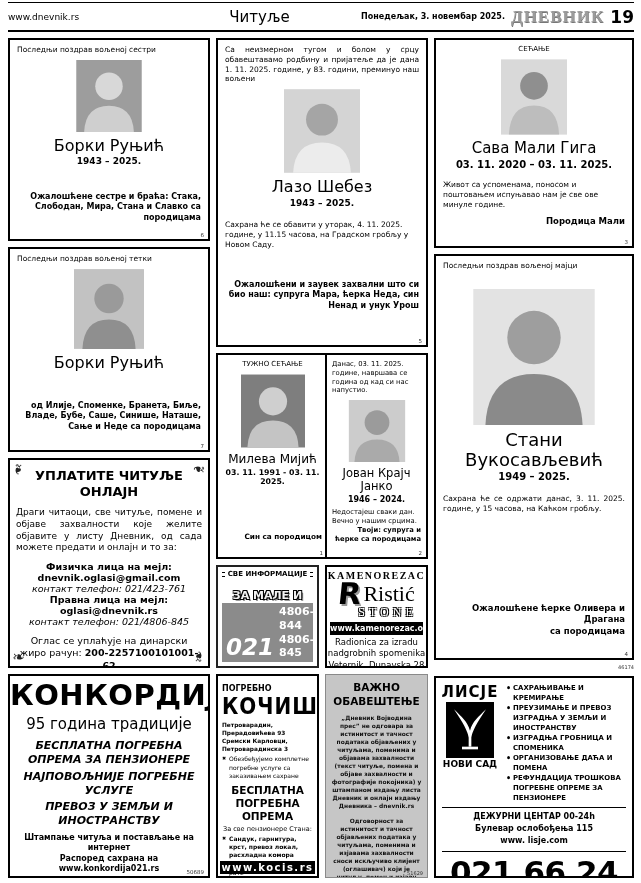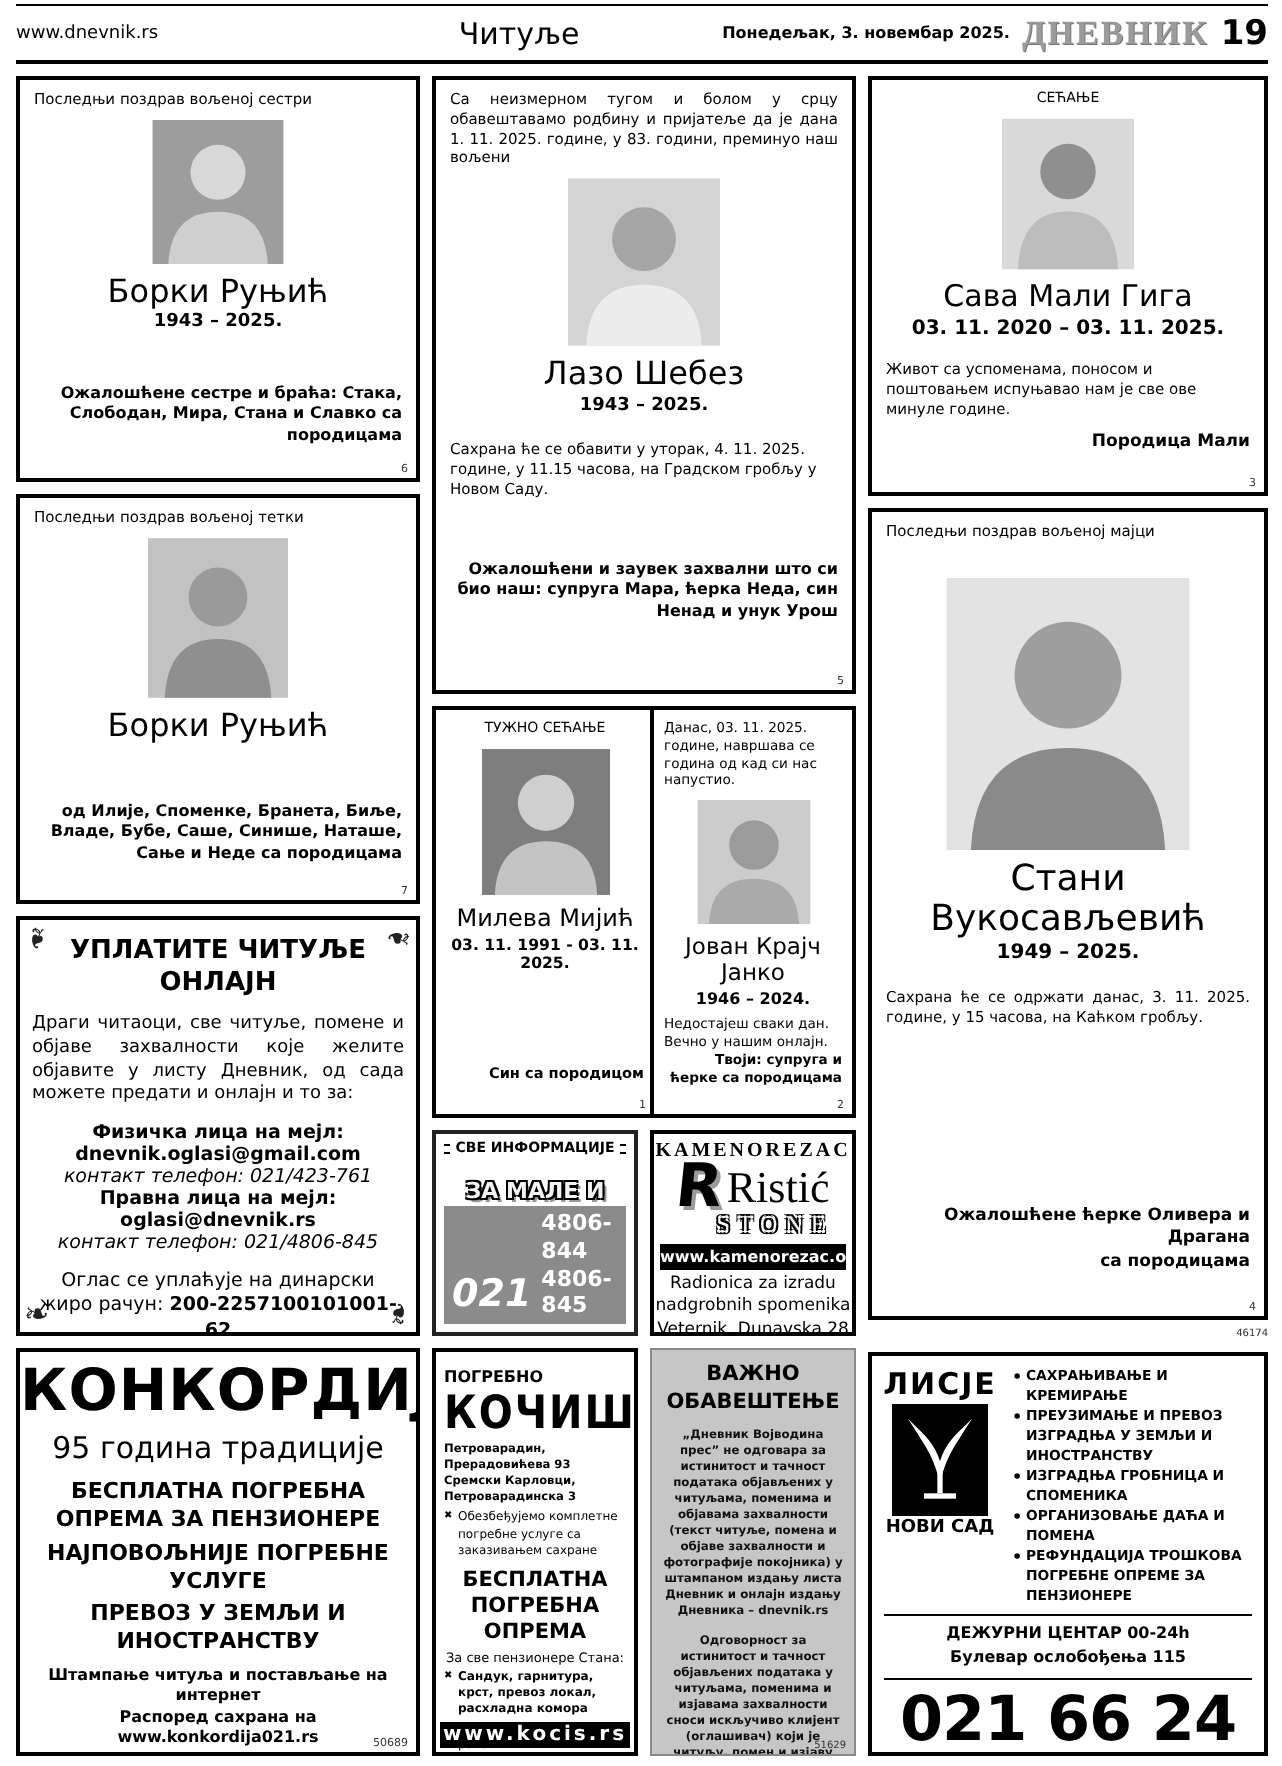--- a/index.html
+++ b/index.html
@@ -34,29 +34,29 @@
   .orn::before{content:"❧";}
   .onl-title{font-size:13px;font-weight:bold;text-align:center;line-height:1.2;margin-top:8px;}
   .onl-p{font-size:9px;text-align:justify;line-height:1.3;margin:8px 6px 0;}
   .onl-lbl{font-size:9.5px;font-weight:bold;text-align:center;}
   .onl-mail{font-size:9.5px;font-weight:bold;text-align:center;}
   .onl-tel{font-size:9.5px;font-style:italic;text-align:center;}
   .onl-acc{font-size:9.5px;text-align:center;line-height:1.3;margin:0 6px;}
   
   .kon-name{font-size:29px;font-weight:bold;text-align:center;letter-spacing:0.5px;margin-top:2px;}
   .kon-tag{font-size:15px;text-align:center;margin-top:3px;}
-  .kon-l1{font-size:11px;font-weight:bold;text-align:center;line-height:1.3;margin-top:6px;}
+  .kon-l1{font-size:11px;font-weight:bold;text-align:center;line-height:1.3;margin-top:6px;font-style:italic;}
   .kon-l2{font-size:8px;font-weight:bold;text-align:center;line-height:1.3;margin-top:4px;}
   
   .info-hd{display:flex;align-items:center;gap:3px;margin:3px 4px 0;}
   .info-hd .ln{flex:1;height:3px;border-top:1px solid #000;border-bottom:1px solid #000;}
   .info-hd .tx{font-size:7px;font-weight:bold;}
   .info-big{font-size:11px;font-weight:bold;text-align:center;line-height:1.4;margin-top:10px;color:#f2f2f2;text-shadow:-1px -1px 0 #000,1px -1px 0 #000,-1px 1px 0 #000,1px 1px 0 #000,2px 2px 0 #999;}
   .info-phone{position:absolute;left:4px;right:4px;bottom:4px;background:#8b8b8b;color:#fff;display:flex;align-items:center;padding:2px 4px;}
-  .info-code{font-size:19px;font-weight:bold;font-style:italic;margin-right:5px;margin-top:28px;}
+  .info-code{font-size:23px;font-weight:bold;font-style:italic;margin-right:5px;margin-top:28px;}
   .info-nums{font-size:11px;font-weight:bold;line-height:1.25;}
   
   .ris-top{font-family:"Liberation Serif",serif;font-size:10px;letter-spacing:1.5px;text-align:center;margin-top:3px;font-weight:bold;}
   .ris-row{display:flex;align-items:center;justify-content:center;gap:2px;margin-top:-2px;}
   .ris-logo{font-size:30px;font-weight:900;line-height:1;transform:skewX(-6deg);color:#000;text-shadow:2px 2px 0 #9a9a9a;}
   .ris-name{font-family:"Liberation Serif",serif;font-size:22px;}
   .ris-stone{font-family:"Liberation Serif",serif;font-size:12px;letter-spacing:4px;text-align:center;color:#fff;text-shadow:-1px -1px 0 #000,1px -1px 0 #000,-1px 1px 0 #000,1px 1px 0 #000;margin-top:-4px;margin-left:22px;}
   .ris-bar{background:#000;color:#fff;font-size:8px;font-weight:bold;text-align:center;padding:2px 0;margin:2px 3px;}
   .ris-l{font-size:8.5px;text-align:center;line-height:1.35;}
   
@@ -206,21 +206,21 @@
   <div class="box" style="left:325px;top:353px;width:103px;height:206px">
     <div class="col" style="padding:5px 5px">
       <div class="intro" style="font-size:6.8px">Данас, 03. 11. 2025. године, навршава се година од кад си нас напустио.</div>
       <svg class="photo" style="width:58px;height:64px" viewBox="0 0 100 110">
           <rect width="100" height="110" fill="#cccccc"></rect>
           <circle cx="50" cy="40" r="22" fill="#9b9b9b"></circle>
           <path d="M10 110 Q12 70 50 70 Q88 70 90 110 Z" fill="#aaaaaa"></path>
         </svg>
       <div class="name" style="font-size:11.5px">Јован Крајч Јанко</div>
       <div class="years" style="font-size:8px">1946 – 2024.</div>
-      <div class="body-txt" style="font-size:6.8px;margin-top:4px">Недостајеш сваки дан. Вечно у нашим онлајн.</div>
+      <div class="body-txt" style="font-size:6.8px;margin-top:4px">Недостајеш сваки дан. Вечно у нашим срцима.</div>
       <div class="spacer"></div>
       <div class="sig right" style="font-size:6.8px">Твоји: супруга и ћерке са породицама</div>
       <div style="height:8px"></div>
     </div>
     <div class="adid">2</div>
   </div>
 
   <div class="box" style="left:216px;top:565px;width:103px;height:103px;border-color:#222">
     <div class="info-hd">
       <div class="ln"></div>
@@ -342,19 +342,20 @@
         <div class="lis-b">ПРЕУЗИМАЊЕ И ПРЕВОЗ ИЗГРАДЊА У ЗЕМЉИ И ИНОСТРАНСТВУ</div>
         <div class="lis-b">ИЗГРАДЊА ГРОБНИЦА И СПОМЕНИКА</div>
         <div class="lis-b">ОРГАНИЗОВАЊЕ ДАЋА И ПОМЕНА</div>
         <div class="lis-b">РЕФУНДАЦИЈА ТРОШКОВА ПОГРЕБНЕ ОПРЕМЕ ЗА ПЕНЗИОНЕРЕ</div>
       </div>
     </div>
     <div class="lis-div"></div>
     <div class="lis-c" style="margin-top:3px">
       <div>ДЕЖУРНИ ЦЕНТАР 00-24h</div>
       <div>Булевар ослобођења 115</div>
+      <div>www. lisje.com</div>
     </div>
     <div class="lis-div"></div>
     <div class="lis-phone">021 66 24 102</div>
 
   </div>
 
 </div>
 
 </body></html>

